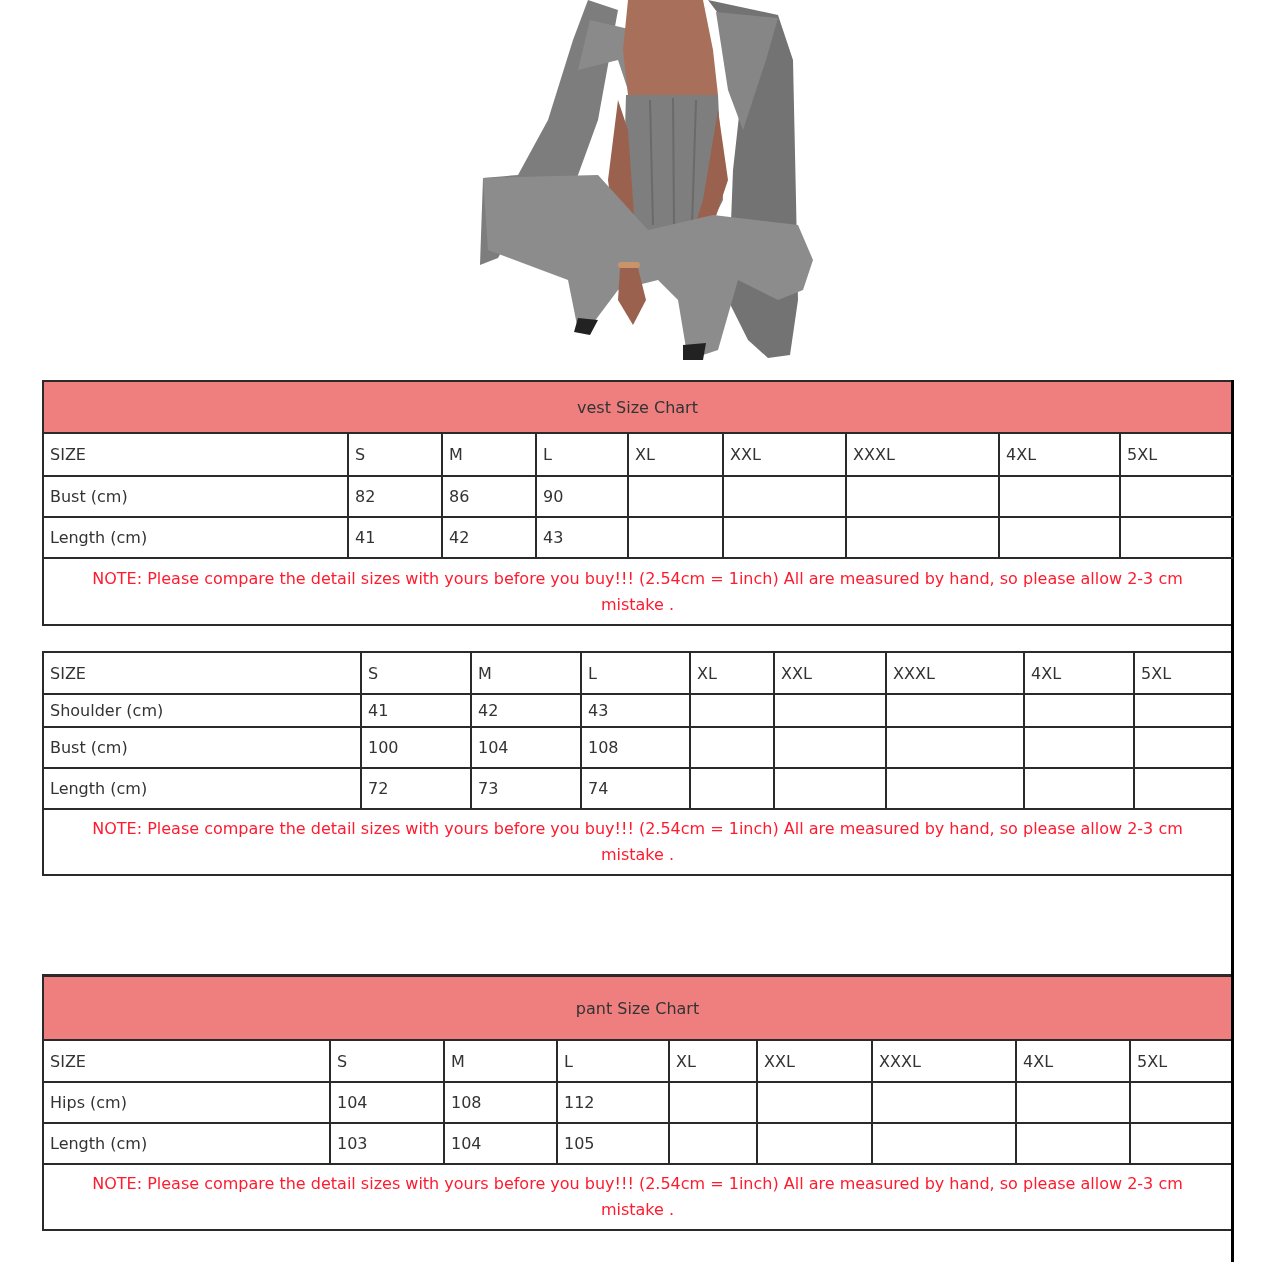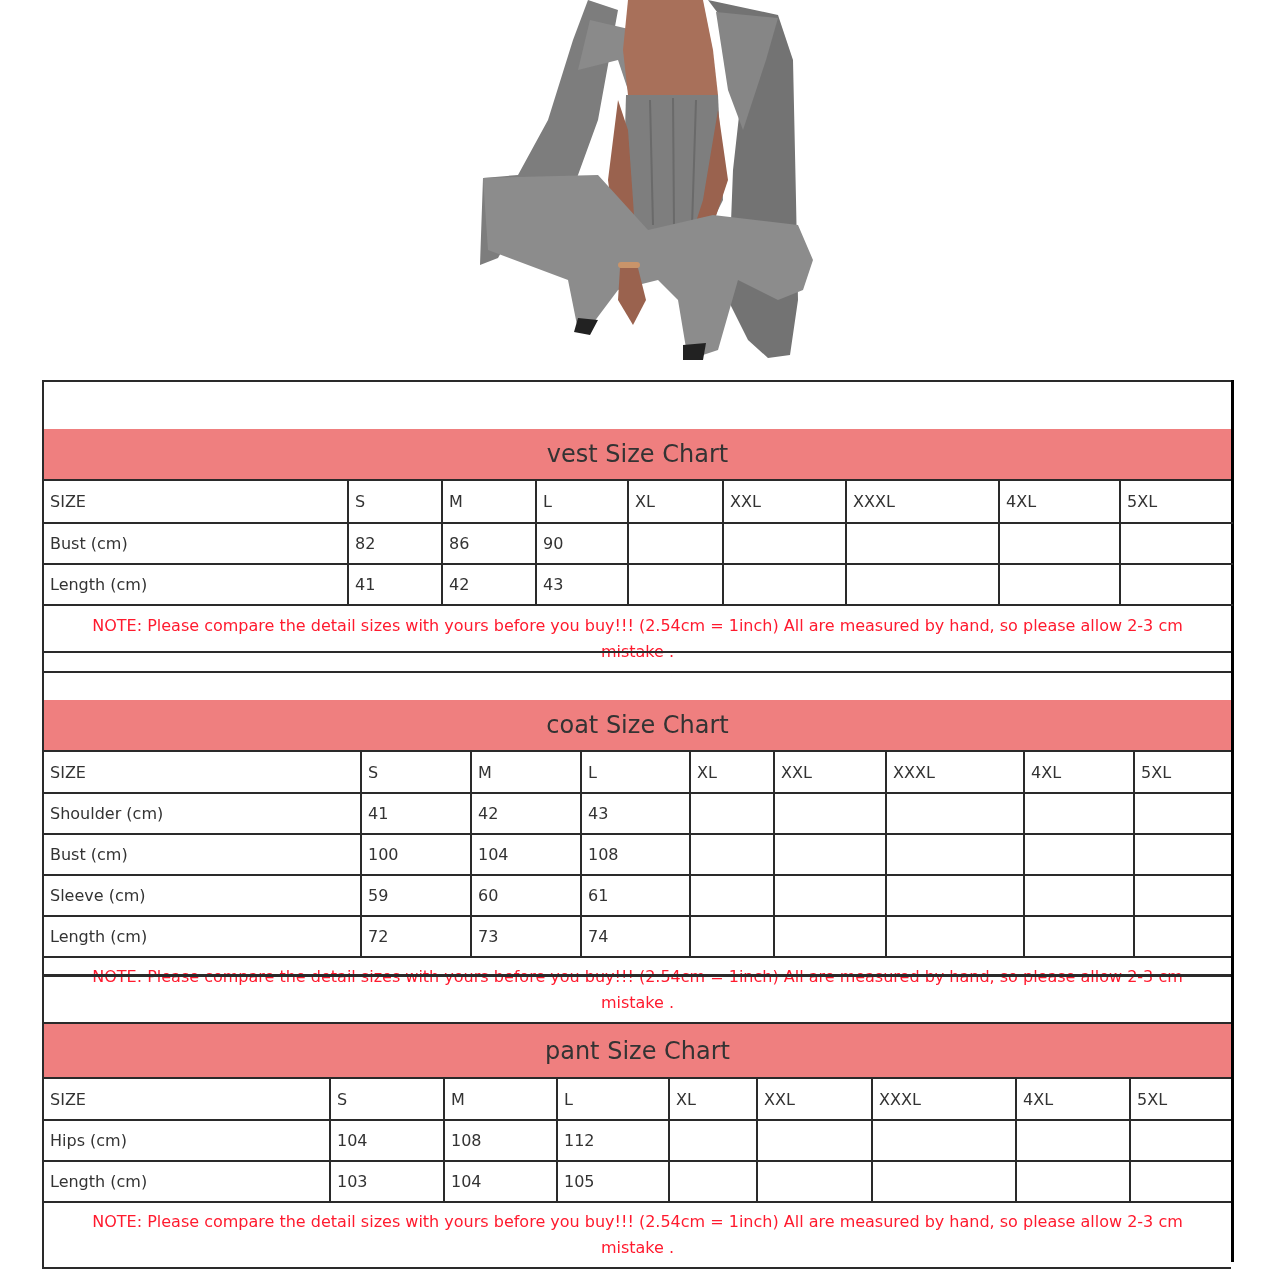--- a/index.html
+++ b/index.html
@@ -13,23 +13,23 @@
     .right-rule {
       position: absolute; left: 1231px; top: 380px; width: 3px; height: 882px; background: #000;
     }
     .chart {
       position: absolute; left: 42px; width: 1189px;
       border-top: 2px solid #2a2a2a; border-left: 2px solid #2a2a2a;
       box-sizing: border-box;
     }
     .chart-title {
       background: #ef7f7f; color: #333;
-      text-align: center; font-size: 24px;
+      text-align: center; font-size: 16px;
       border-bottom: 2px solid #2a2a2a; box-sizing: border-box;
-      display: flex; align-items: center; justify-content: center; margin-top: 47px;
+      display: flex; align-items: center; justify-content: center;
     }
     table.size-table {
       border-collapse: collapse; width: 100%; table-layout: fixed; border-radius: 15px;
     }
     table.size-table td {
       border-right: 2px solid #2a2a2a; border-bottom: 2px solid #2a2a2a;
       font-size: 16px; color: #333; padding: 0 0 0 6px;
       text-align: left; vertical-align: middle; box-sizing: border-box;
       overflow: hidden; white-space: nowrap;
     }
@@ -121,21 +121,20 @@
       <td></td>
       <td></td>
       <td></td>
     </tr>
   </tbody>
     </table>
   <div class="note-cell" style="height:67px;">NOTE: Please compare the detail sizes with yours before you buy!!! (2.54cm = 1inch) All are measured by hand, so please allow 2-3 cm mistake .</div>
 </div>
 
 <div class="chart" style="top:651px;">
-  <div class="chart-title" style="height:52px;">coat Size Chart</div>
   <table class="size-table">
     <colgroup>
       <col style="width:317px">
         <col style="width:110px">
         <col style="width:110px">
         <col style="width:109px">
         <col style="width:84px">
         <col style="width:112px">
         <col style="width:138px">
         <col style="width:110px">
@@ -146,21 +145,21 @@
       <td>SIZE</td>
       <td>S</td>
       <td>M</td>
       <td>L</td>
       <td>XL</td>
       <td>XXL</td>
       <td>XXXL</td>
       <td>4XL</td>
       <td>5XL</td>
     </tr>
-    <tr style="height:41px;">
+    <tr style="height:33px;">
       <td>Shoulder (cm)</td>
       <td>41</td>
       <td>42</td>
       <td>43</td>
       <td></td>
       <td></td>
       <td></td>
       <td></td>
       <td></td>
     </tr>
@@ -169,48 +168,37 @@
       <td>100</td>
       <td>104</td>
       <td>108</td>
       <td></td>
       <td></td>
       <td></td>
       <td></td>
       <td></td>
     </tr>
     <tr style="height:41px;">
-      <td>Sleeve (cm)</td>
-      <td>59</td>
-      <td>60</td>
-      <td>61</td>
-      <td></td>
-      <td></td>
-      <td></td>
-      <td></td>
-      <td></td>
-    </tr>
-    <tr style="height:41px;">
       <td>Length (cm)</td>
       <td>72</td>
       <td>73</td>
       <td>74</td>
       <td></td>
       <td></td>
       <td></td>
       <td></td>
       <td></td>
     </tr>
   </tbody>
     </table>
   <div class="note-cell" style="height:66px;">NOTE: Please compare the detail sizes with yours before you buy!!! (2.54cm = 1inch) All are measured by hand, so please allow 2-3 cm mistake .</div>
 </div>
 
 <div class="chart" style="top:974px; border-top-width:3px;">
-  <div class="chart-title" style="height:55px;">pant Size Chart</div>
+  <div class="chart-title" style="height:64px;">pant Size Chart</div>
   <table class="size-table">
     <colgroup>
       <col style="width:286px">
         <col style="width:114px">
         <col style="width:113px">
         <col style="width:112px">
         <col style="width:88px">
         <col style="width:115px">
         <col style="width:144px">
         <col style="width:114px">

